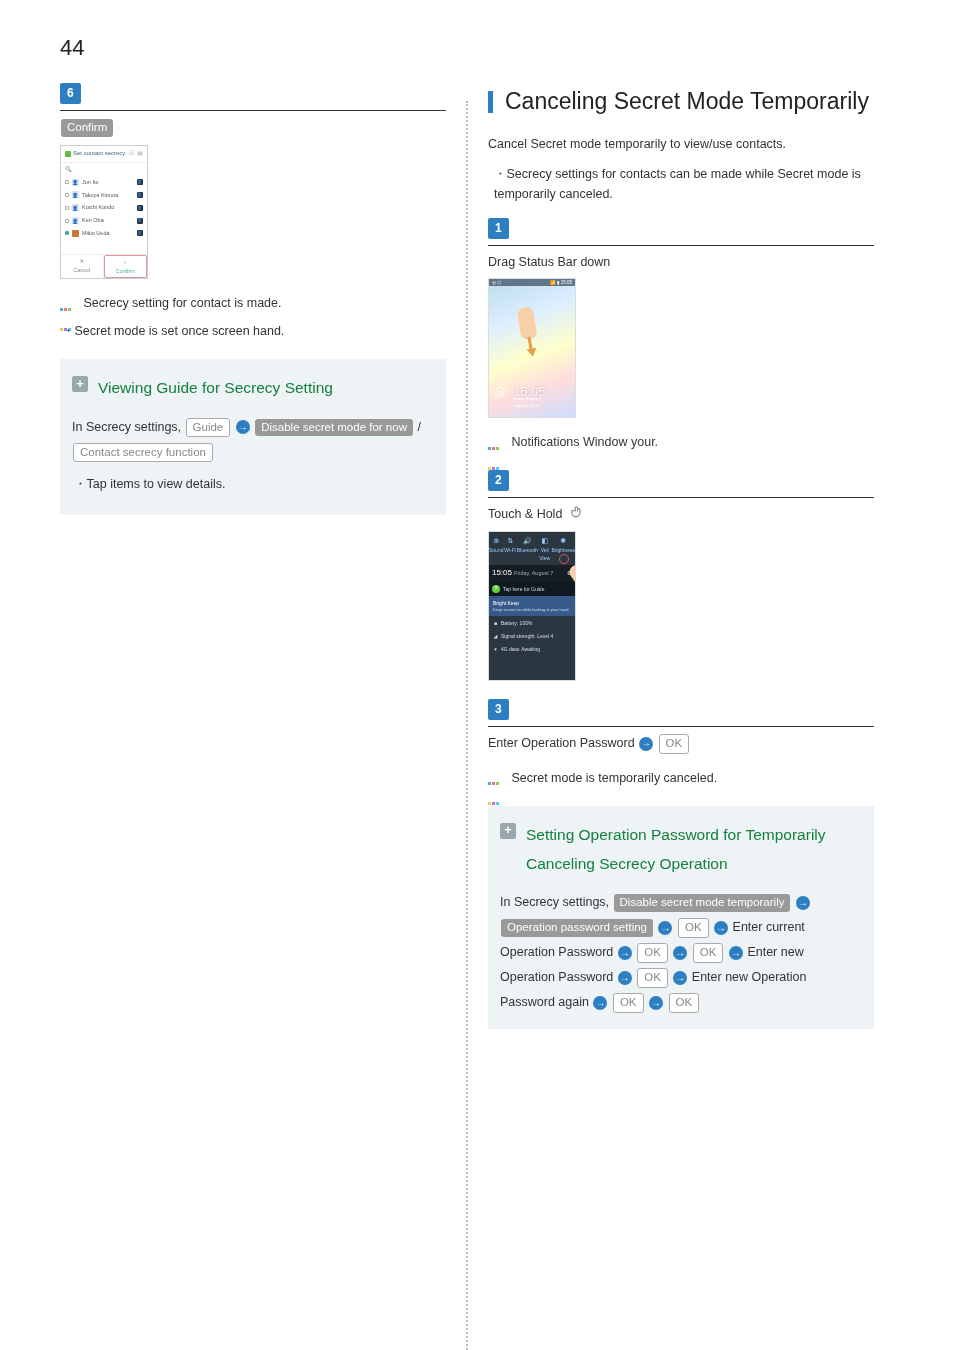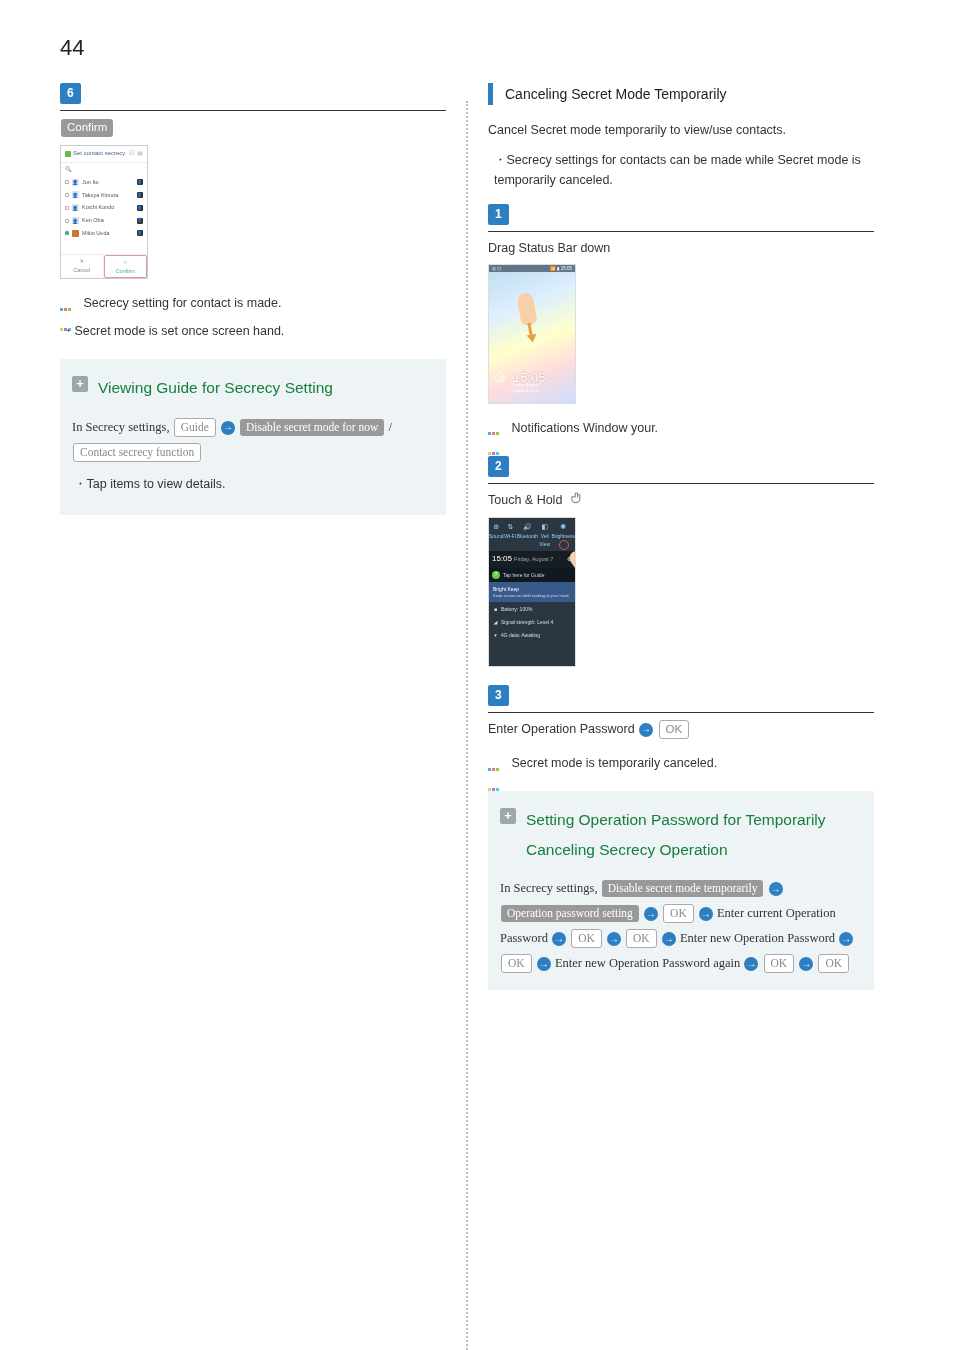--- a/index.html
+++ b/index.html
@@ -128,21 +128,21 @@
   .section-header {
     display: flex;
     align-items: center;
     gap: 12px;
     margin-bottom: 14px;
   }
   .section-header .bar {
     width: 5px; height: 22px; background: #2e7fc1;
   }
   .section-header .title {
-    font-size: 14px;
+    font-size: 23px;
     color: #222;
   }
   .intro { margin: 4px 0 10px 0; }
   
   .phone1 {
     width: 88px;
     border: 1px solid #ccc;
     font-size: 6px;
     color: #555;
     margin-bottom: 6px;
@@ -212,21 +212,21 @@
   .phone3 .card .sub { font-size:4px; color:#cde; }
   .phone3 .litem { display:flex; align-items:center; gap:3px; padding:2.5px 4px; color:#dde; font-size:5px; }
   .phone3 .litem .licon { width:5px; text-align:center;}
   .phone3 .hand2 {
     position:absolute; top:32px; right:-12px;
     transform: rotate(-35deg);
   }
   .phone3 .hand2 .finger { width:14px; height:26px; background:#f7d0a8; border-radius:7px 7px 5px 5px;}
   .hold-icon { display:inline-block; vertical-align:middle; margin-left:4px;}
   .para { margin: 2px 0 6px 0;}
-  .instr { line-height: 2.0; font-family: Liberation Serif, serif; }
+  .instr { line-height: 2.0; }
 </style>
 </head>
 <body>
 
 <div class="page-number">44</div>
 
 <div class="columns">
 
   <div class="col left">
 

